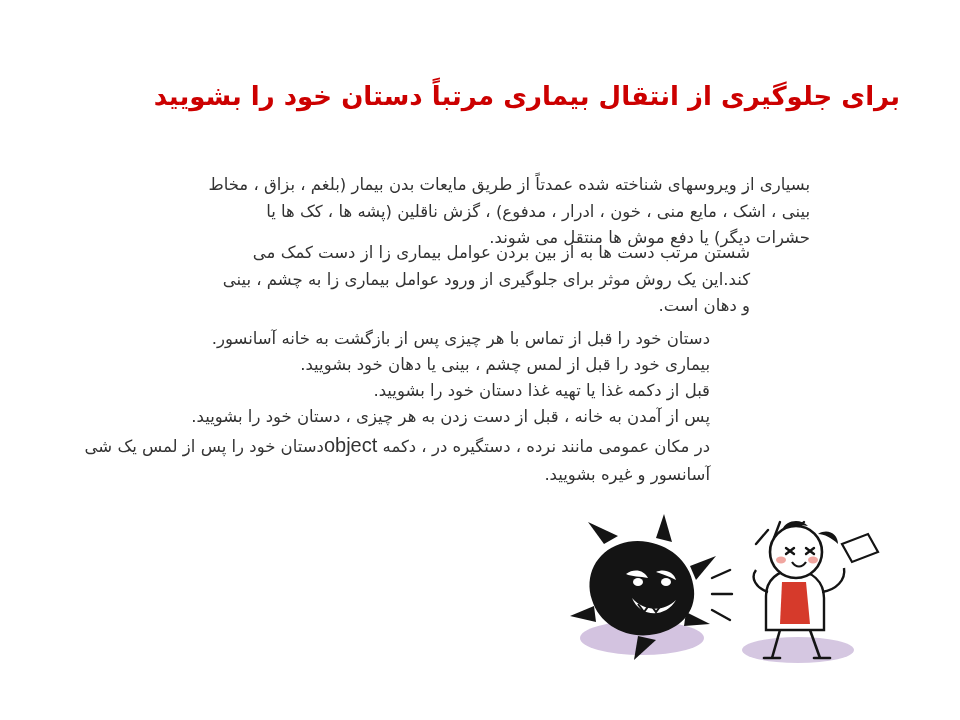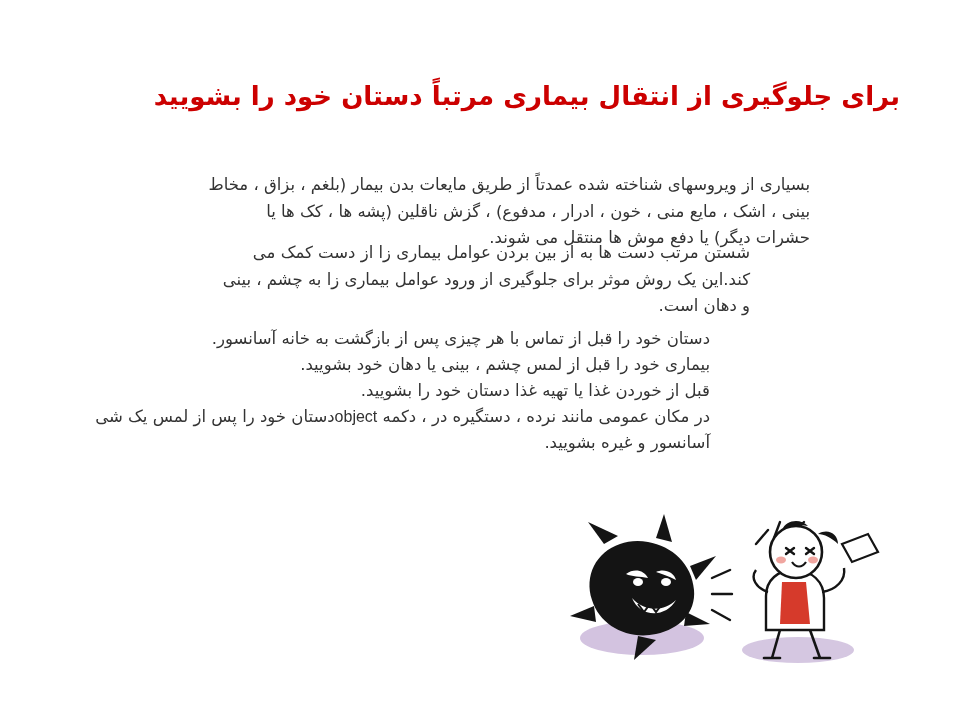--- a/index.html
+++ b/index.html
@@ -66,21 +66,21 @@
     left: 300px;
     line-height: 1.58;
   }
   .para-3 .line {
     white-space: nowrap;
   }
   .obj-token {
     font-family: "Liberation Sans", sans-serif;
     direction: ltr;
     unicode-bidi: embed;
-    font-size: 16px;
+    font-size: 20px;
   }
 
   
   .illustration {
     position: absolute;
     left: 560px;
     top: 500px;
     width: 360px;
     height: 180px;
   }
@@ -95,21 +95,22 @@
 
   <h1 class="title">برای جلوگیری از انتقال بیماری مرتباً دستان خود را بشویید</h1>
 
   <div class="body-block para-1">بسیاری از ویروسهای شناخته شده عمدتاً از طریق مایعات بدن بیمار (بلغم ، بزاق ، مخاط بینی ، اشک ، مایع منی ، خون ، ادرار ، مدفوع) ، گزش ناقلین (پشه ها ، کک ها یا حشرات دیگر) یا دفع موش ها منتقل می شوند.</div>
 
   <div class="body-block para-2">شستن مرتب دست ها به از بین بردن عوامل بیماری زا از دست کمک می کند.این یک روش موثر برای جلوگیری از ورود عوامل بیماری زا به چشم ، بینی و دهان است.</div>
 
   <div class="body-block para-3">
     <div class="line">دستان خود را قبل از تماس با هر چیزی پس از بازگشت به خانه آسانسور.</div>
     <div class="line">بیماری خود را قبل از لمس چشم ، بینی یا دهان خود بشویید.</div>
-    <div class="line">قبل از خوردن غذا یا تهیه غذا دستان خود را بشویید.</div>
+    <div class="line">قبل از دکمه غذا یا تهیه غذا دستان خود را بشویید.</div>
+    <div class="line">پس از آمدن به خانه ، قبل از دست زدن به هر چیزی ، دستان خود را بشویید.</div>
     <div class="line">
       <span>در مکان عمومی مانند نرده ، دستگیره در ، دکمه </span><span class="obj-token">object</span><span>دستان خود را پس از لمس یک شی</span>
     </div>
     <div class="line">آسانسور و غیره بشویید.</div>
   </div>
 
   <div class="illustration">
     <svg class="ill-svg" width="360" height="180" viewBox="0 0 360 180" xmlns="http://www.w3.org/2000/svg">
 
       <ellipse cx="82" cy="138" rx="62" ry="17" fill="#cbb9da" opacity="0.85"></ellipse>

